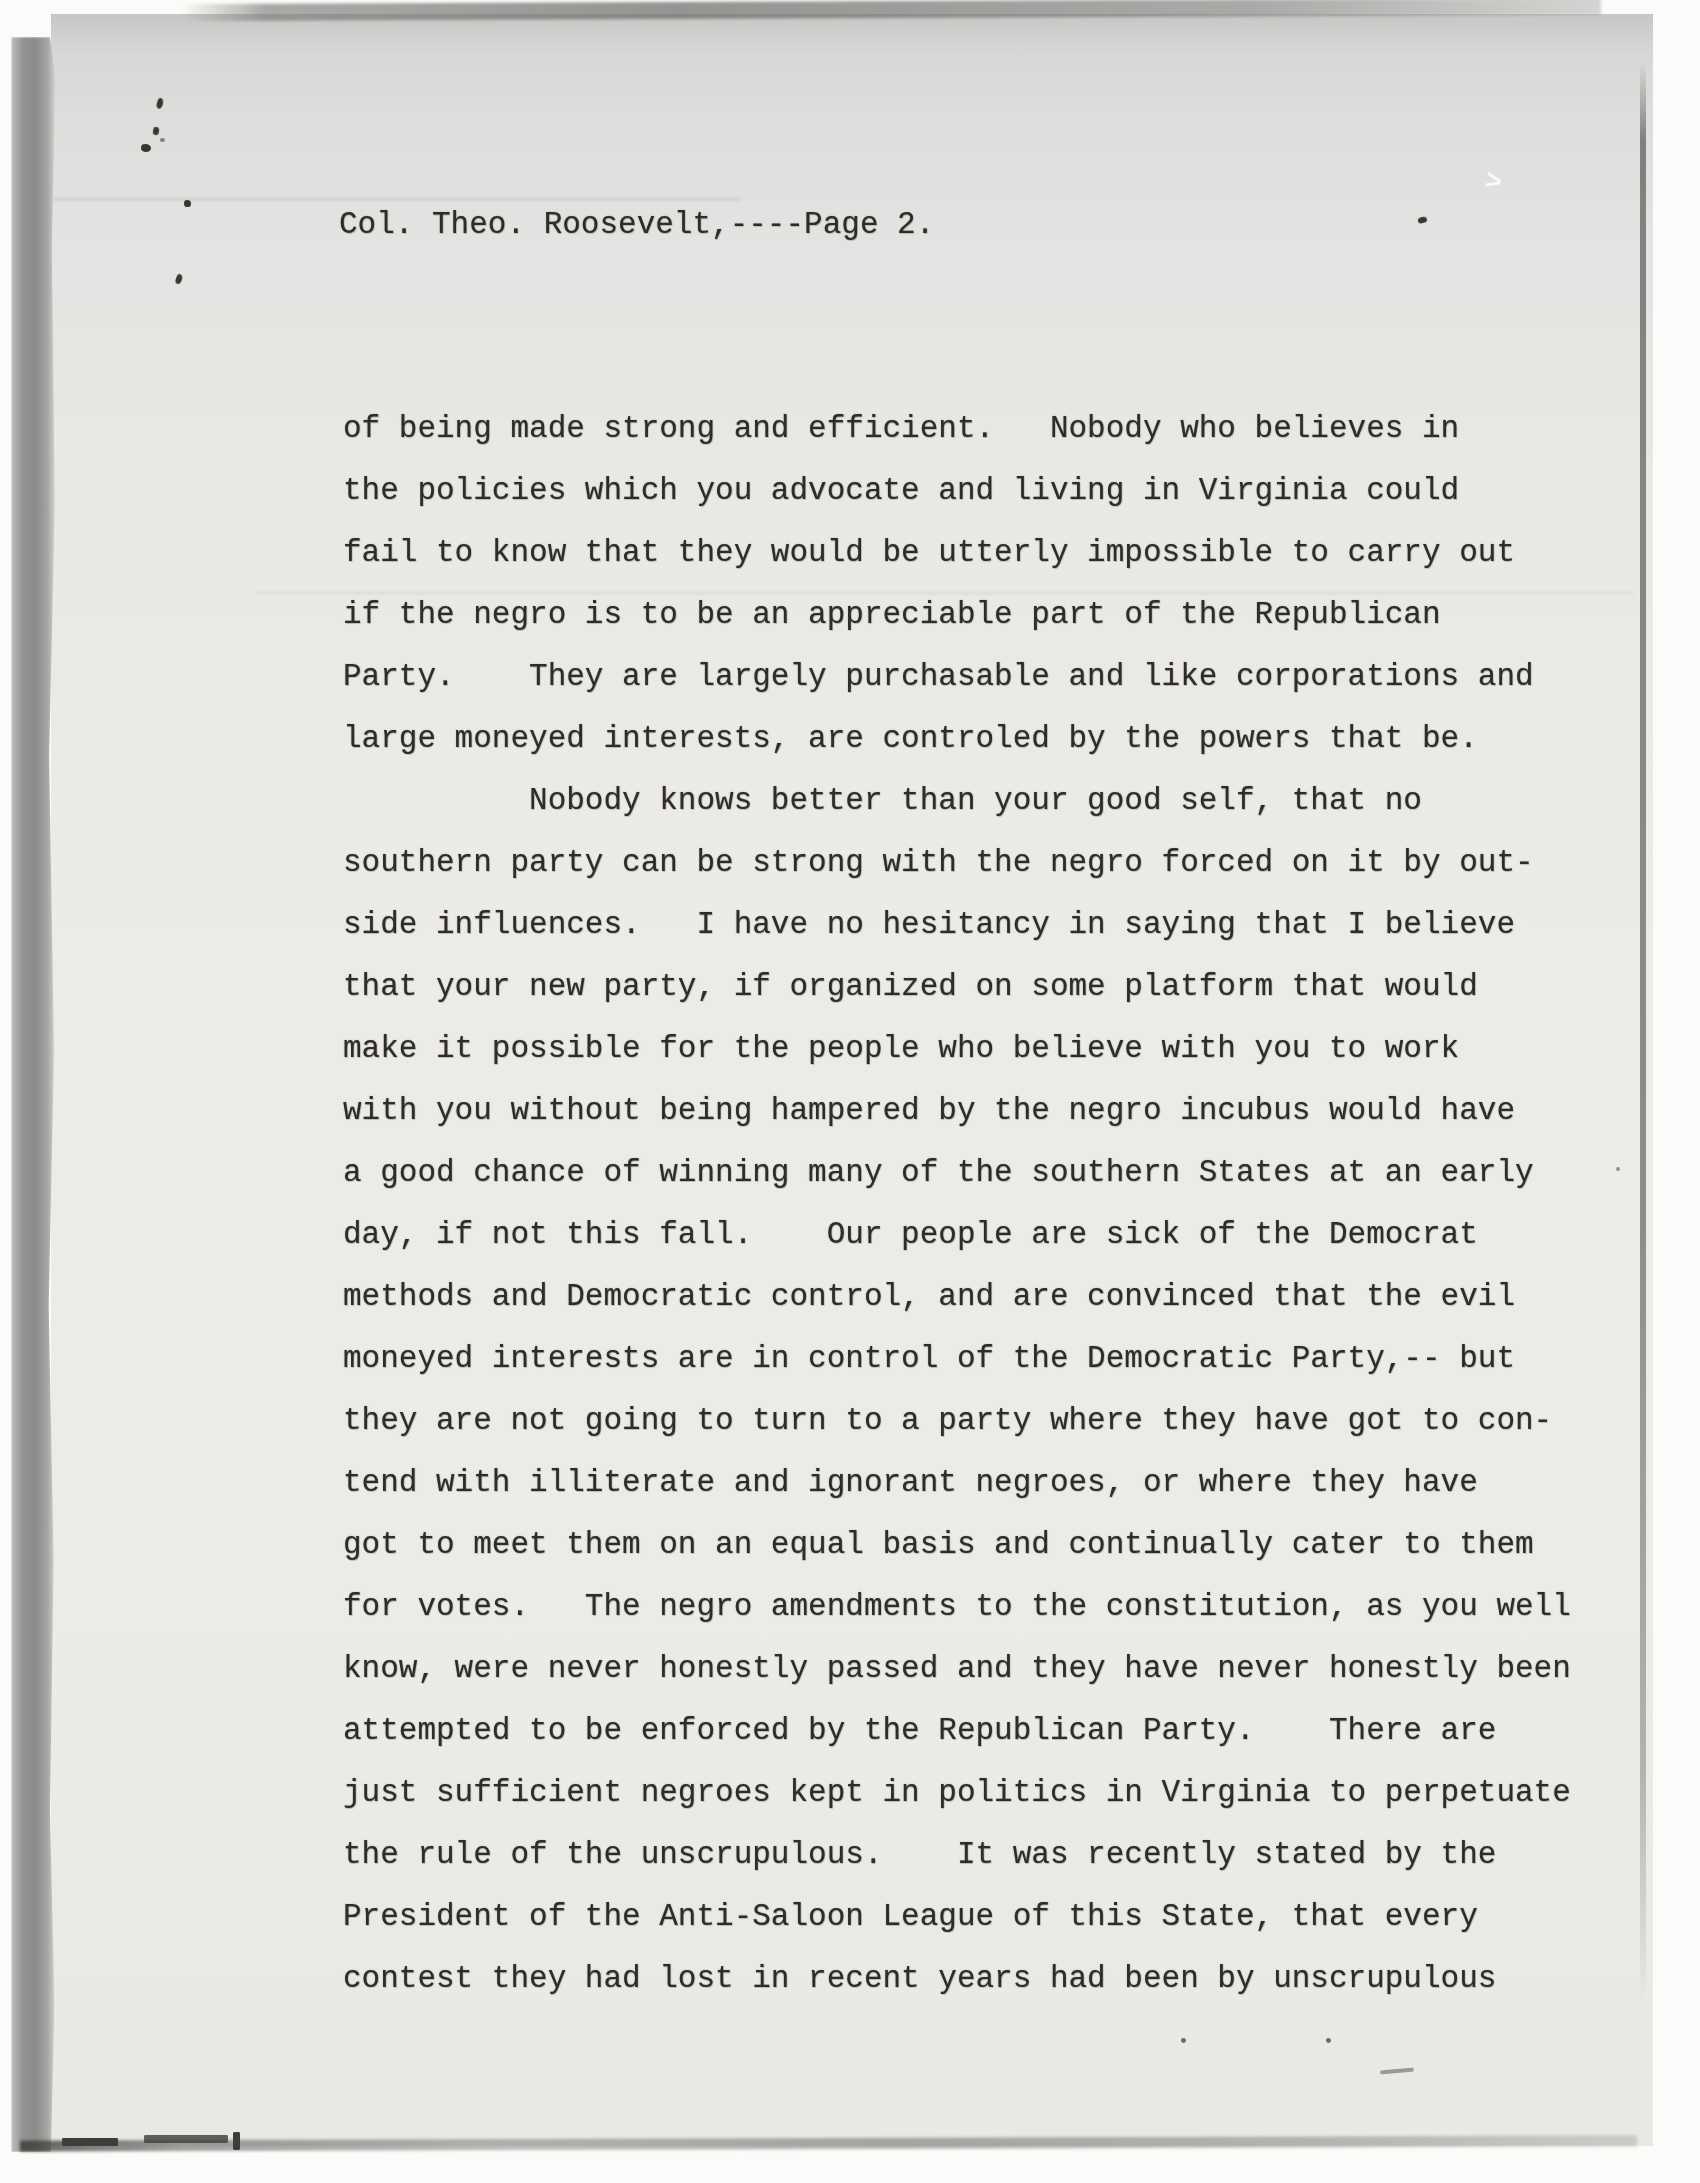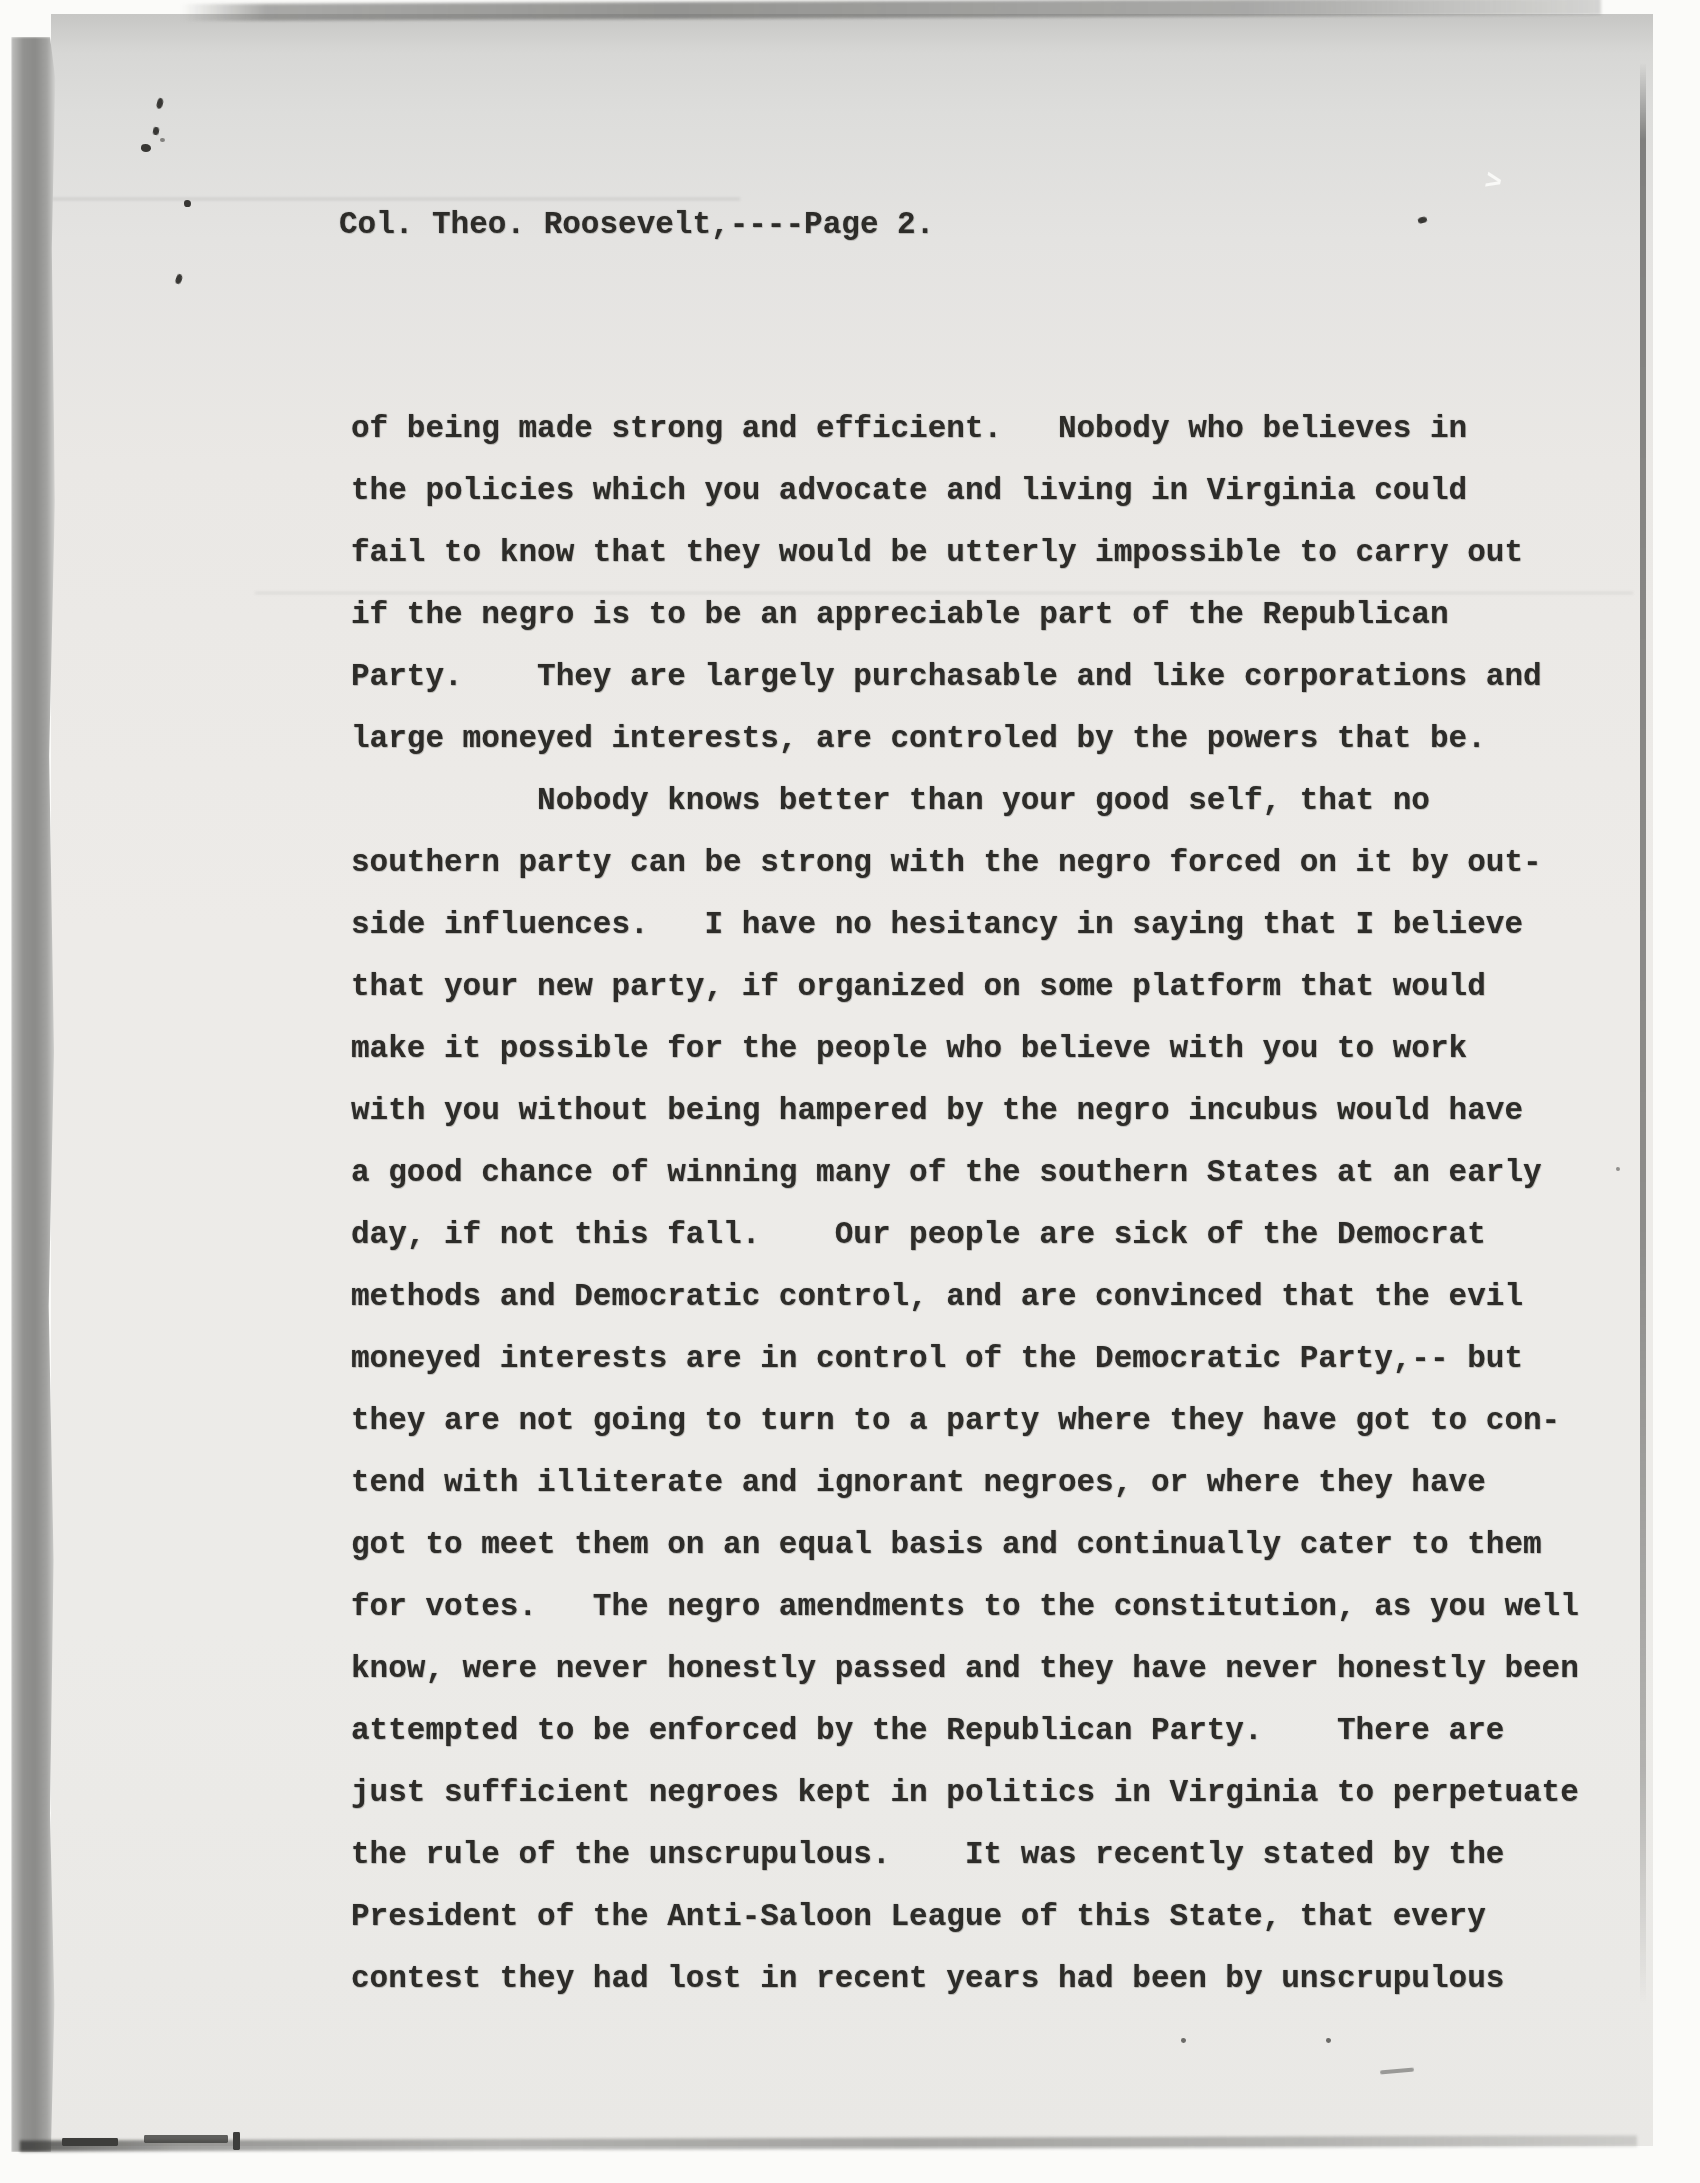--- a/index.html
+++ b/index.html
@@ -51,26 +51,26 @@
       rgba(95,95,93,.5) 55%,rgba(105,105,103,.42) 80%,rgba(125,125,123,.28) 100%);
     transform:rotate(-0.18deg);
     filter:blur(1.4px);
   }
   .bottom-dash{position:absolute;background:#3d3d3b;filter:blur(0.7px);border-radius:1.4px;}
   
   .crease{position:absolute;background:rgba(115,115,113,.22);filter:blur(1.8px);}
   
   .typed{
     color:#2d2c29;
-    font-size:31px;font-weight:bold;
+    font-size:31px;font-weight:normal;
     text-shadow:0 0 1.4px rgba(45,44,41,.40),0.7px 0.7px 0 rgba(45,44,41,.18);
     white-space:pre;
   }
   .header-line{position:absolute;left:288px;top:195px;line-height:31px;}
-  .body-block{position:absolute;left:300px;top:384px;}
+  .body-block{position:absolute;left:292px;top:384px;}
   .typed-line{height:62px;line-height:62px;}
   
   .spk{position:absolute;background:#383734;border-radius:45% 55% 50% 50%;filter:blur(0.4px);}
   .pencil-mark{
     position:absolute;left:1380px;top:2069px;width:34px;height:4.2px;
     background:rgba(88,88,85,.55);border-radius:2.1px;
     transform:rotate(-5deg);filter:blur(0.6px);
   }
   .corner-mark{
     position:absolute;left:1485px;top:167px;

